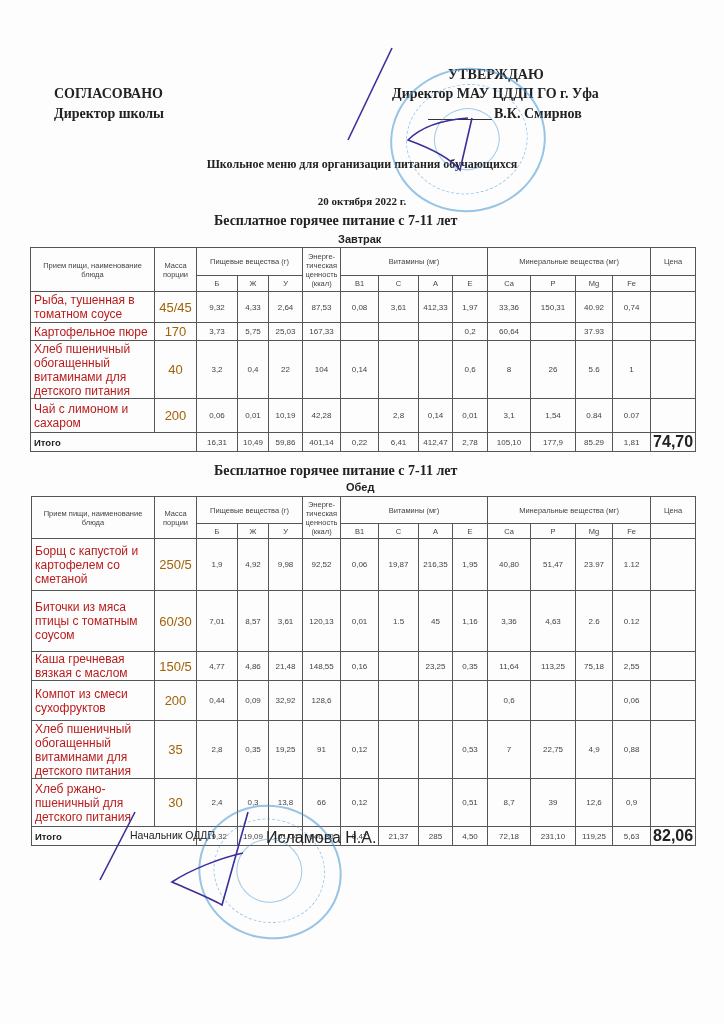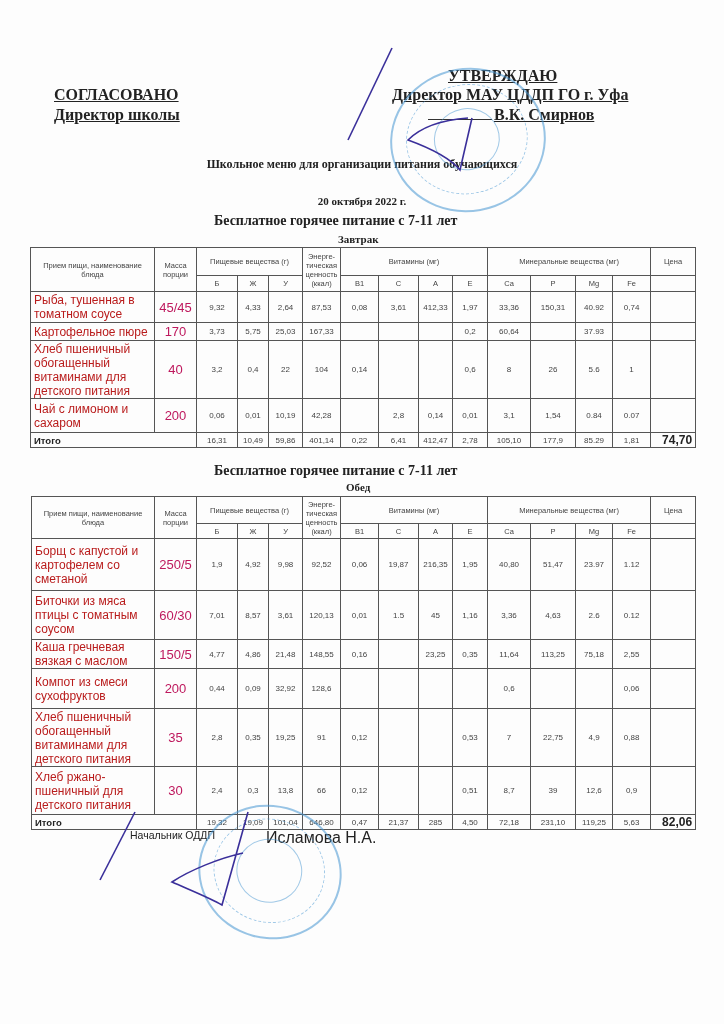--- a/index.html
+++ b/index.html
@@ -1,31 +1,31 @@
 <!DOCTYPE html>
 <html><head>
 <meta charset="utf-8">
 <style>
   html, body { margin:0; padding:0; }
   body { width:724px; height:1024px; background:#fdfdfd; position:relative; overflow:hidden; color:#222; }
   .serif { font-family:"Liberation Serif","DejaVu Serif",serif; font-weight:bold; }
   .sans { font-family:"Liberation Sans","DejaVu Sans",sans-serif; }
   .abs { position:absolute; white-space:nowrap; }
-  .hdr { font-size:16px;text-decoration:underline; }
+  .hdr { font-size:14px; }
   .center { left:0; width:724px; text-align:center; }
 
   table.menu { position:absolute; border-collapse:collapse; table-layout:fixed; font-family:"Liberation Sans","DejaVu Sans",sans-serif; }
   table.menu td, table.menu th { border:1px solid #555; padding:0 2px; text-align:center; vertical-align:middle; font-weight:normal; color:#333; overflow:hidden; }
   table.menu th { font-size:7.5px; line-height:9px; color:#444; }
   table.menu td.num { font-size:8px; color:#444; }
   table.menu td.dish { text-align:left; font-size:12px; line-height:14px; color:#b91c1c; padding-left:3px; }
-  table.menu td.mass { font-size:13px; color:#be185d; }
+  table.menu td.mass { font-size:13px; color:#a16207; }
   table.menu td.total-label { text-align:left; font-weight:bold; font-size:9.5px; padding-left:3px; color:#222; }
-  table.menu td.price { font-weight:bold; font-size:12px; text-align:right; color:#222; padding-right:3px; }
-  .meal-label { font-family:Liberation Serif, serif; font-weight:bold; font-size:11px; }
+  table.menu td.price { font-weight:bold; font-size:16px; text-align:right; color:#222; padding-right:3px; }
+  .meal-label { font-family:Liberation Sans, sans-serif; font-weight:bold; font-size:11px; }
 
   .stamp { position:absolute; border-radius:50%; border:2px solid rgba(70,150,210,0.55); }
   .stamp-inner { position:absolute; border-radius:50%; border:1.5px dashed rgba(70,150,210,0.5); }
   svg.sig { position:absolute; overflow:visible; }
 </style>
 </head>
 <body>
 
 <div class="abs serif hdr" style="left:54px; top:86px;">СОГЛАСОВАНО</div>
 <div class="abs serif hdr" style="left:54px; top:106px;">Директор школы</div>
@@ -228,21 +228,21 @@
       <td class="num">0,06</td>
       <td class="num">19,87</td>
       <td class="num">216,35</td>
       <td class="num">1,95</td>
       <td class="num">40,80</td>
       <td class="num">51,47</td>
       <td class="num">23.97</td>
       <td class="num">1.12</td>
       <td class="num"></td>
     </tr>
-    <tr style="height:49px;">
+    <tr style="height:61px;">
       <td class="dish">Биточки из мяса птицы с томатным соусом</td>
       <td class="mass">60/30</td>
       <td class="num">7,01</td>
       <td class="num">8,57</td>
       <td class="num">3,61</td>
       <td class="num">120,13</td>
       <td class="num">0,01</td>
       <td class="num">1.5</td>
       <td class="num">45</td>
       <td class="num">1,16</td>

